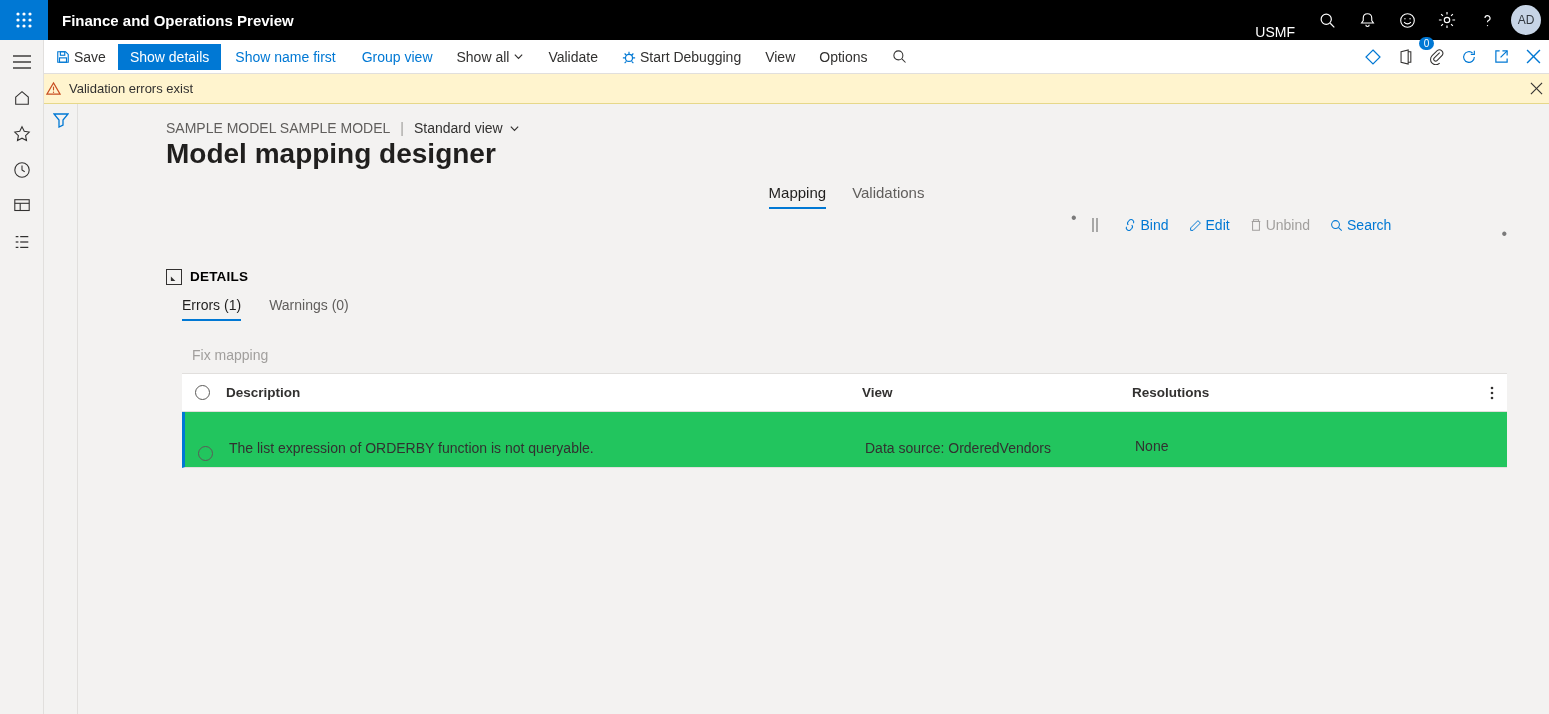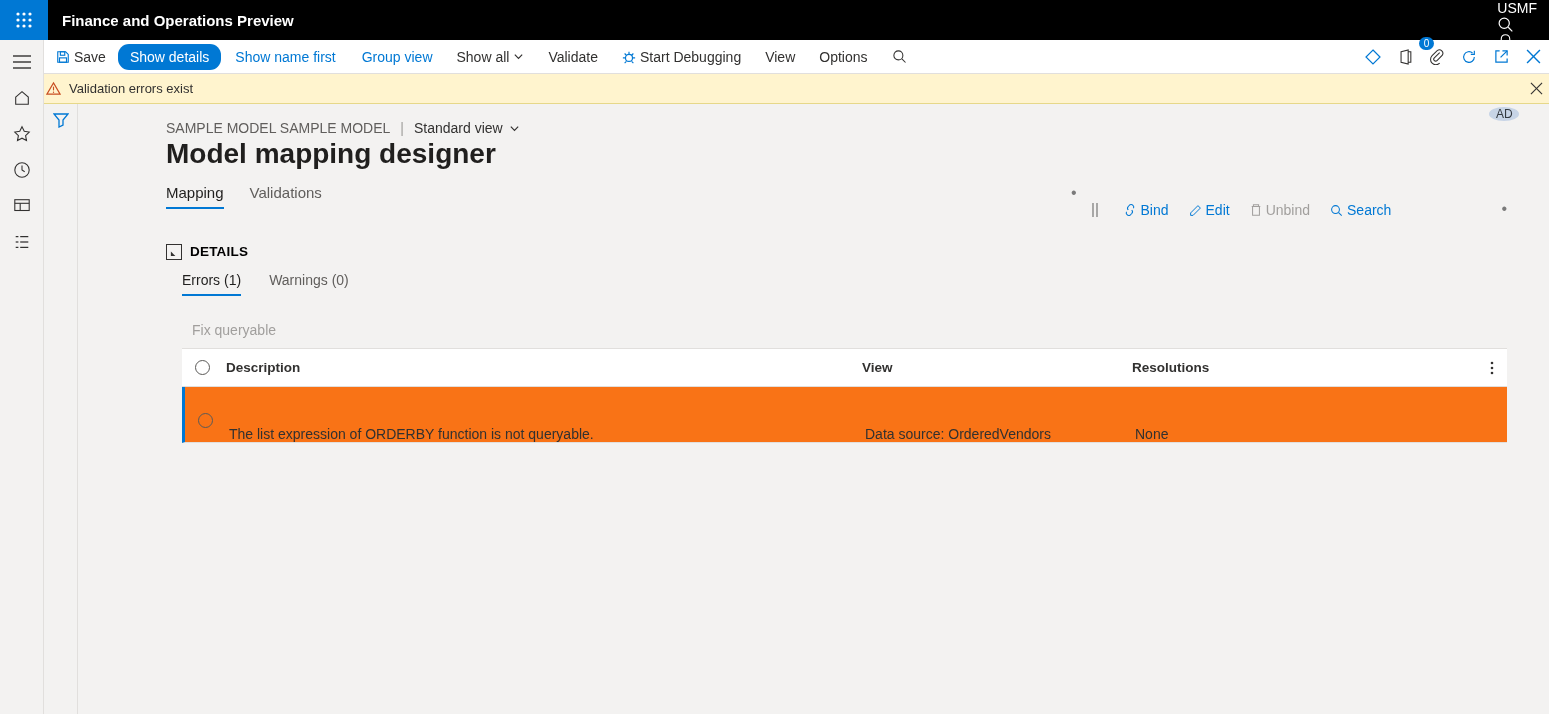--- a/index.html
+++ b/index.html
@@ -3,63 +3,63 @@
 <meta charset="utf-8">
 <style>
   * { box-sizing: border-box; margin: 0; padding: 0; font-family: "Segoe UI", Arial, sans-serif; }
   body { width: 1549px; height: 714px; overflow: hidden; background: #f3f2f1; }
 
   
   .topbar { height: 40px; background: #000000; color: #fff; display: flex; align-items: center; font-size: 15px; }
   .waffle { width: 48px; height: 40px; background: #0078d4; display:flex; align-items:center; justify-content:center; }
   .app-title { padding: 0 14px; font-weight: 600; }
   .topbar-spacer { flex: 1; }
-  .topbar-right { display:flex; align-items:flex-start; height:100%;flex-direction:column; }
+  .topbar-right { display:flex; align-items:flex-end; height:100%; }
   .org { padding: 0 12px; font-size: 14px; }
   .topbar-iconbtn { width: 40px; height: 40px; display:flex; align-items:center; justify-content:center; cursor:pointer; }
   .avatar { width: 30px; height: 30px; border-radius: 50%; background:#c7d4e6; color:#333940; display:flex; align-items:center; justify-content:center; font-size:12px; margin:5px 8px 5px 4px; }
 
   
   .layout { display:flex; height: calc(100% - 40px); }
   .leftnav { width: 44px; background:#f3f2f1; border-right:1px solid #e1dfdd; display:flex; flex-direction:column; align-items:center; padding-top:4px; }
   .leftnav-btn { width:44px; height:36px; display:flex; align-items:center; justify-content:center; color:#323130; cursor:pointer; }
 
   .maincol { flex:1; display:flex; flex-direction:column; }
   .toolbar { height: 34px; background:#fff; border-bottom:1px solid #e1dfdd; display:flex; align-items:center; font-size: 14px; }
   .tbtn { display:flex; align-items:center; height:26px; padding: 0 12px; color:#323130; cursor:pointer; gap:4px; }
   .tbtn.link { color:#0078d4;padding-left:14px; }
-  .tbtn.primary { background:#0078d4; color:#fff;border-radius:11px; }
+  .tbtn.primary { background:#0078d4; color:#fff; }
   .tbtn.iconc { color:#0078d4; }
   .toolbar-spacer { flex:1; }
   .toolbar-righticon { width:32px; height:34px; display:flex; align-items:center; justify-content:center; color:#323130; cursor:pointer; }
   .toolbar-righticon.link { color:#0078d4; }
   .badge { position:absolute; top:-3px; left:-2px; border-radius: 8px; background:#0078d4; color:#fff; font-size:10px; min-width:15px; height:13px; display:flex; align-items:center; justify-content:center; padding:0 3px;}
   .rel { position:relative; }
 
   
   .banner { display:flex; align-items:center; height:30px; background:#fff4ce; border-bottom:1px solid #e6d88a; padding:0 2px; font-size:13px; color:#323130; }
   .banner .close { margin-left:auto; cursor:pointer; padding:4px; }
 
   
   .body { flex:1; display:flex;gap:48px; }
   .filterstrip { width:34px; border-right:1px solid #e1dfdd; display:flex; flex-direction:column; align-items:center; padding-top:8px; background:#f3f2f1; }
   .canvas { flex:1; padding: 16px 22px 0 40px; position:relative; }
 
   .breadcrumb { font-size:14px; color:#605e5c; display:flex; align-items:center; gap:10px; }
   .view-select { display:flex; align-items:center; gap:6px; color:#323130; cursor:pointer; }
   .pagetitle { font-size:28px; font-weight:600; color:#201f1e; margin-top:2px; }
 
-  .tabs-row { display:flex; align-items:flex-start; margin-top: 14px; }
+  .tabs-row { display:flex; align-items:center; margin-top: 14px; flex-direction: column; }
   .tabs { display:flex; gap:26px; }
   .tab { font-size:15px; color:#605e5c; padding-bottom:6px; cursor:pointer; }
   .tab.active { color:#201f1e; border-bottom:2px solid #0078d4; }
   .datamodel { margin-left:auto; padding-right:20px; }
   .dm-dot { color:#7a7a7a; font-size:16px; }
   .dm-title { font-weight:600; font-size:14px; letter-spacing:0.3px; margin-left:34px; margin-top: -2px; }
-  .dm-actions { display:flex; gap:20px; margin-top:18px; margin-left:14px; align-items:center;}
+  .dm-actions { display:flex; gap:20px; margin-top:8px; margin-left:14px; align-items:center;}
   .dm-handle { color:#767676; margin-right:4px; }
   .dm-action { display:flex; align-items:center; gap:4px; font-size:14px; color:#0078d4; cursor:pointer; }
   .dm-action.disabled { color:#a19f9d; cursor:default; }
 
   .details-hdr { display:flex; gap:8px; margin-top:26px;}
   .details-caret { width:16px; height:16px; border:1px solid #323130; display:flex; align-items:center; justify-content:center; font-size:10px; cursor:pointer;}
   .details-label { font-weight:700; font-size:13.5px; letter-spacing:0.2px; }
 
   .det-tabs { display:flex; gap:28px; margin-top:12px; margin-left:16px;}
   .det-tab { font-size:14px; color:#605e5c; padding-bottom:6px; cursor:pointer;}
@@ -67,21 +67,21 @@
 
   .fix-sel { margin: 26px 0 10px 26px; color:#a19f9d; font-size:14px; }
 
   .grid { margin-left:16px; margin-right:20px; border-top:1px solid #e1dfdd; }
   .ghdr { display:flex; align-items:center; height:38px; background:#fff; border-bottom:1px solid #e1dfdd; font-size:13.5px; font-weight:600; color:#323130; }
   .gcell.sel { width:40px; display:flex; align-items:center; justify-content:center;}
   .gcell.desc { flex: 0 0 640px; padding-left:4px;}
   .gcell.path { flex: 0 0 270px;}
   .gcell.res { flex: 1;}
   .gcell.menu { width:30px; display:flex; align-items:center; justify-content:center; cursor:pointer;}
-  .grow { display:flex; align-items:flex-end; min-height:56px; background:#f97316; border-left:3px solid #0078d4; font-size:14px; color:#323130; padding-top:12px; border-bottom:1px solid #e1dfdd;}
+  .grow { display:flex; align-items:flex-start; min-height:56px; background:#22c55e; border-left:3px solid #0078d4; font-size:14px; color:#323130; padding-top:28px; border-bottom:1px solid #e1dfdd;}
   .grow .gcell.sel { padding-top:0; align-self:center;}
   .radio { width:15px; height:15px; border:1.5px solid #5b5a58; border-radius:50%; display:inline-block;}
 
   svg { display:block; }
 </style>
 </head>
 <body>
 
 <div class="topbar">
   <div class="waffle">
@@ -360,21 +360,21 @@
               </svg>
           </div>
           <div class="details-label">DETAILS</div>
         </div>
 
         <div class="det-tabs">
           <div class="det-tab active"><span>Errors (1)</span></div>
           <div class="det-tab"><span>Warnings (0)</span></div>
         </div>
 
-        <div class="fix-sel">Fix queryable</div>
+        <div class="fix-sel">Fix mapping</div>
 
         <div class="grid">
           <div class="ghdr">
             <div class="gcell sel">
                 <span class="radio"></span>
               </div>
             <div class="gcell desc">Description</div>
             <div class="gcell path">View</div>
             <div class="gcell res">Resolutions</div>
             <div class="gcell menu">

